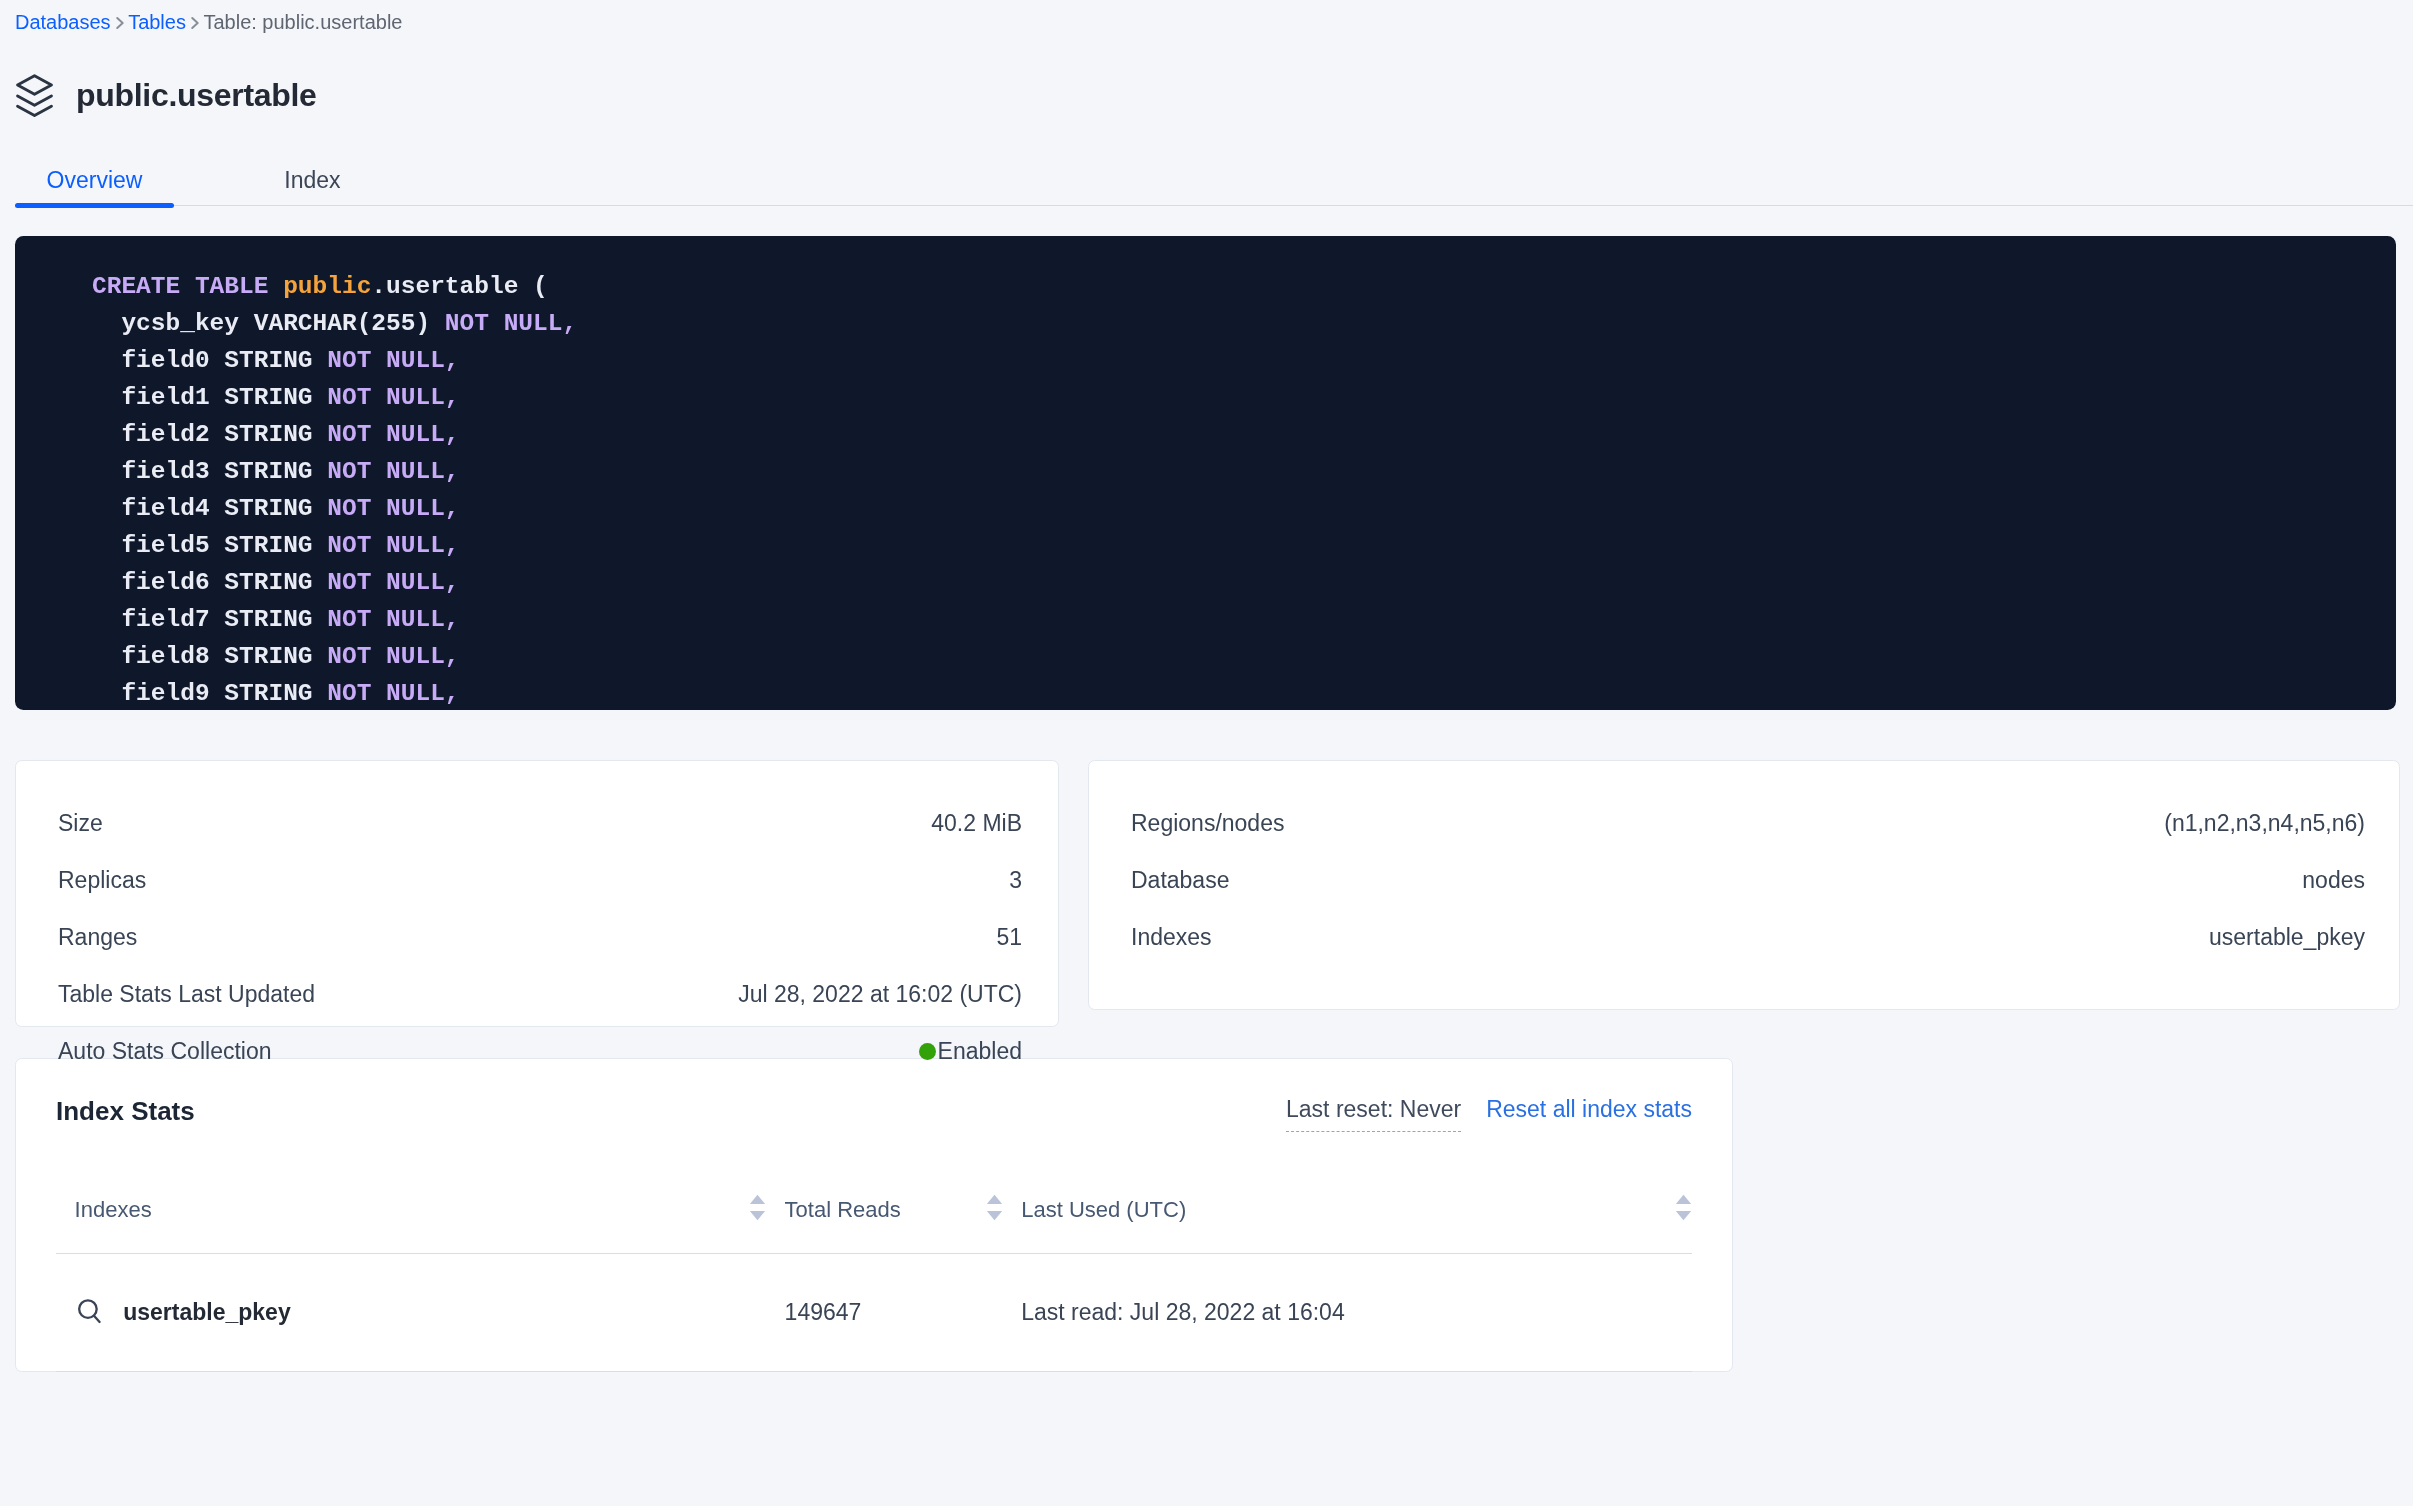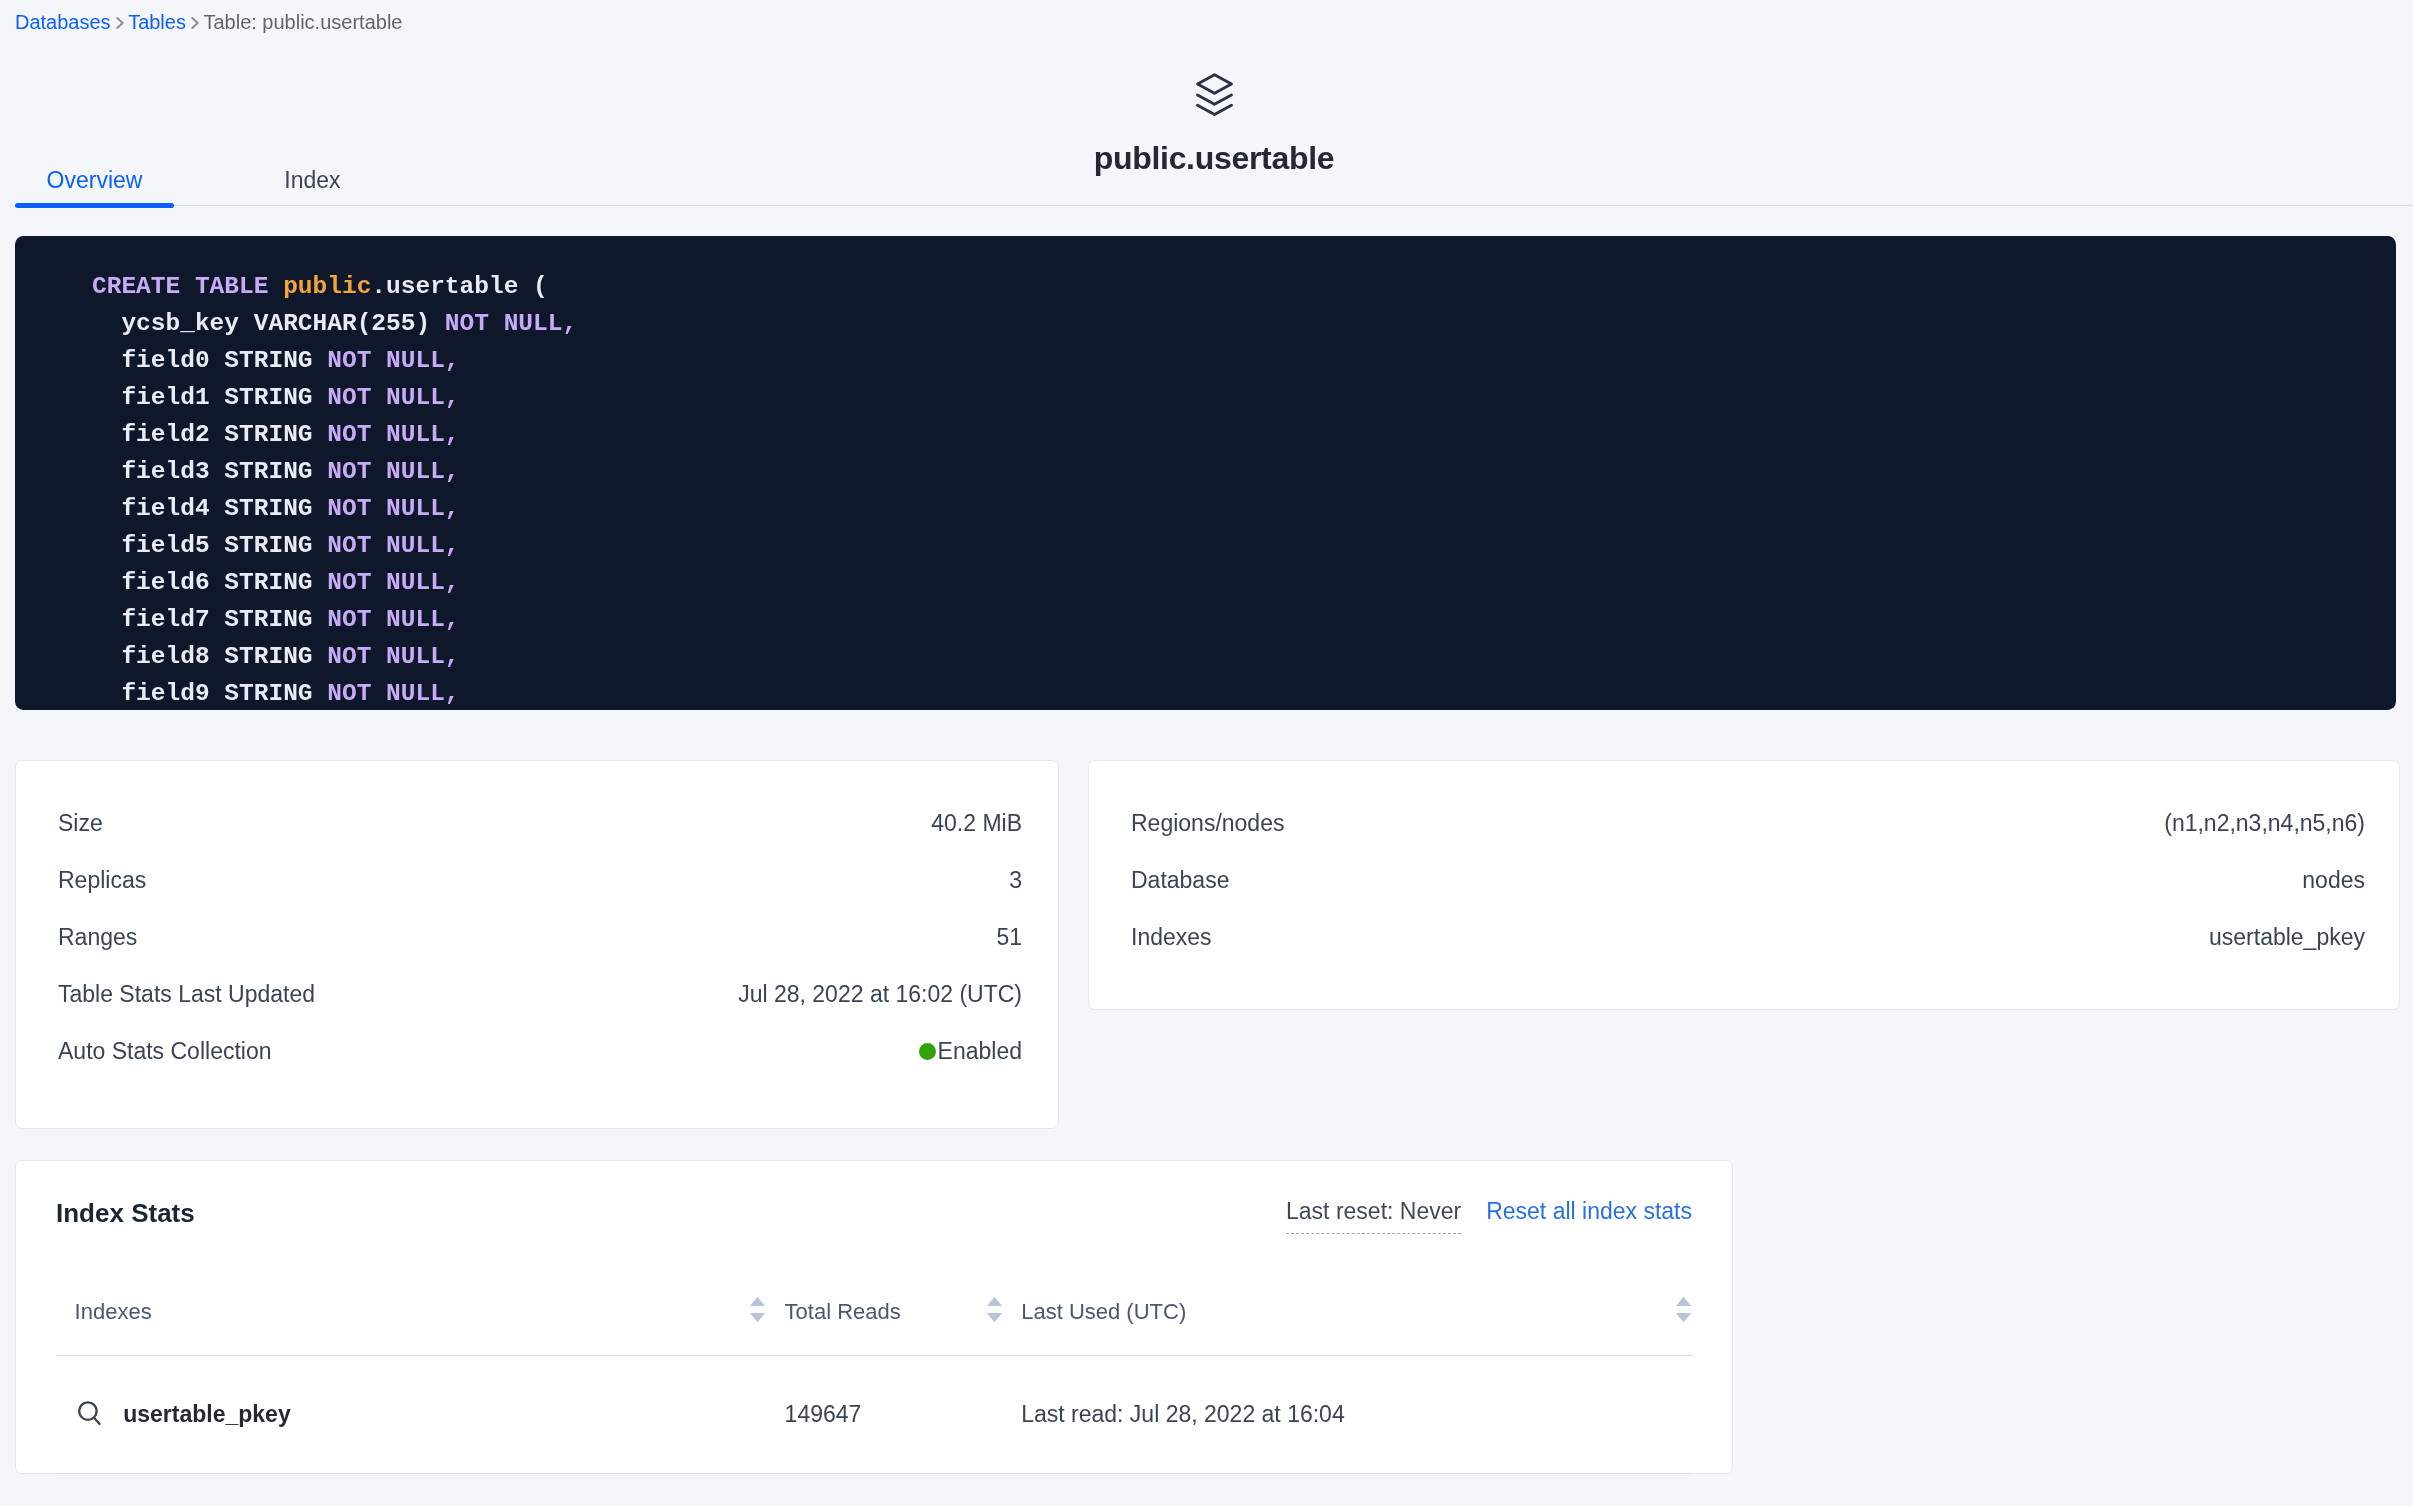--- a/index.html
+++ b/index.html
@@ -13,21 +13,21 @@
   }
   .page { padding-left: 15px; }
 
   
   .breadcrumb { display:flex; align-items:center; gap:2px; padding-top:10px; height:35px; font-size:20px; }
   .crumb-link { color:#0b5fff; cursor:pointer; }
   .crumb-current { color:#5f6672; }
   .crumb-sep { display:flex; align-items:center; }
 
   
-  .title-row { margin-top:37px; display:flex; align-items:center; gap:22px; height:47px;flex-direction:column; }
+  .title-row { margin-top:37px; display:flex; align-items:center; gap:22px; height:47px; }
   .page-title { font-size:32px; font-weight:700; color:#242a35; letter-spacing:-0.3px; }
 
   
   .tabs { margin-top:37px; display:flex; width:2398px; border-bottom:1.7px solid #d6dbe5; }
   .tab { height:49px; display:flex; align-items:center; justify-content:center; font-size:23px; position:relative; cursor:pointer; }
   .tab-active { width:159px; color:#0b5fff; }
   .tab-active::after { content:""; position:absolute; left:0; bottom:-3.4px; width:100%; height:5.9px; background:#0b5fff; border-radius:3.4px; }
   .tab-inactive { width:135px; margin-left:71px; color:#3c4656; }
 
   
@@ -41,21 +41,21 @@
     font-family:"Liberation Mono", monospace;
     font-weight:700; font-size:24.5px; line-height:37px;
   }
   .tok-kw { color:#c7abf6; }
   .tok-schema { color:#f5a43b; }
   .tok-id { color:#e9ecf4; }
 
   
   .cards { display:flex; gap:29px; margin-top:50px; }
   .card { background:#ffffff; border:0.8px solid #e3e8f0; border-radius:6.7px; }
-  .card-left  { width:1044px; height:369px; padding:34px 36px 0 42px; }
+  .card-left  { width:1044px; height:267px; padding:34px 36px 0 42px; }
   .card-right { width:1312px; height:250px; padding:34px 34px 0 42px; }
   .stat-row { display:flex; justify-content:space-between; align-items:center; height:57px; font-size:23px; color:#394455; }
   .stat-value { display:flex; align-items:center; gap:2px; }
   .dot { width:17px; height:17px; border-radius:50%; background:#33a10a; }
 
   
   .index-card { margin-top:31px; width:1718px; height:314px; background:#fff; border:0.8px solid #e3e8f0; border-radius:6.7px; padding:37px 40px 0; }
   .index-head { display:flex; justify-content:space-between; align-items:flex-start; }
   .index-title { font-size:26px; font-weight:700; color:#1c2634; }
   .index-controls { display:flex; gap:25px; align-items:flex-start; font-size:23px; }

